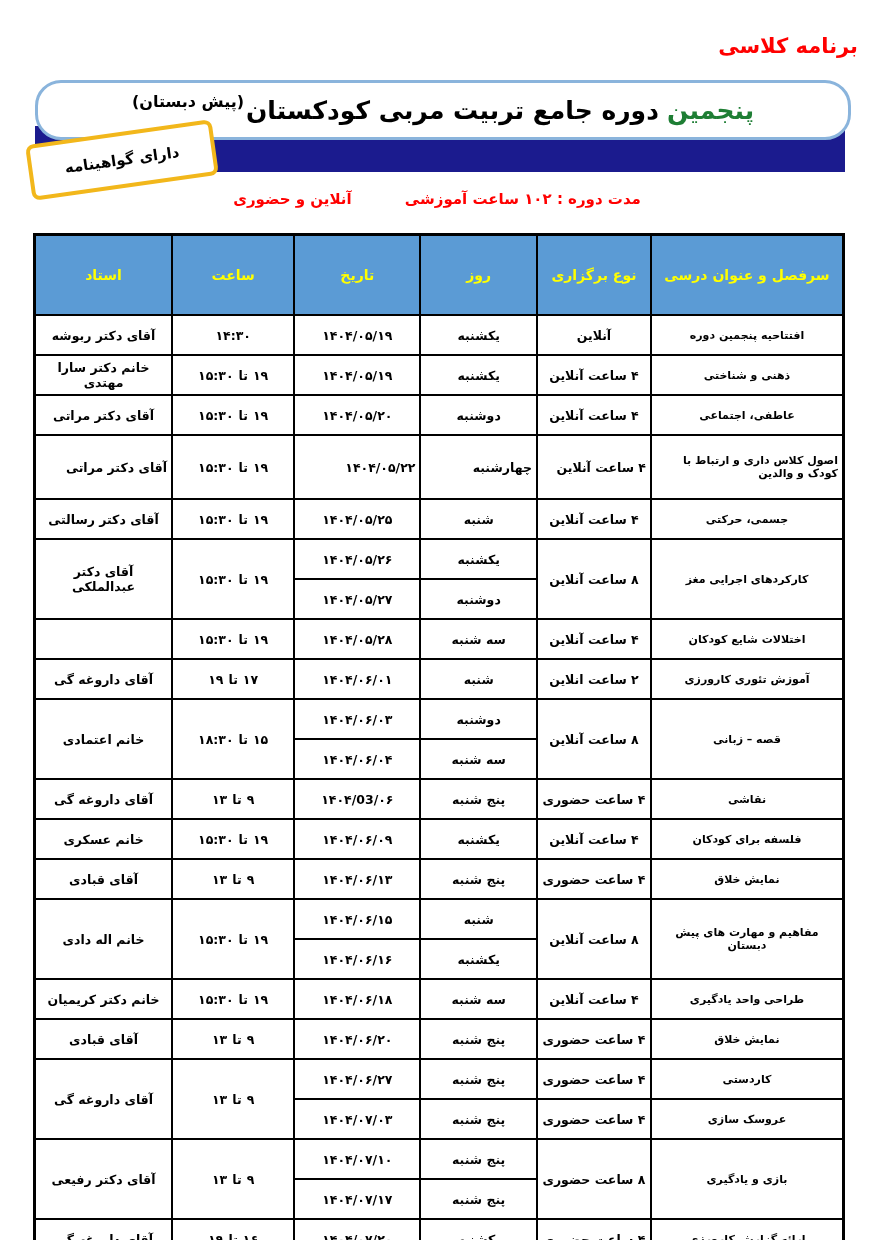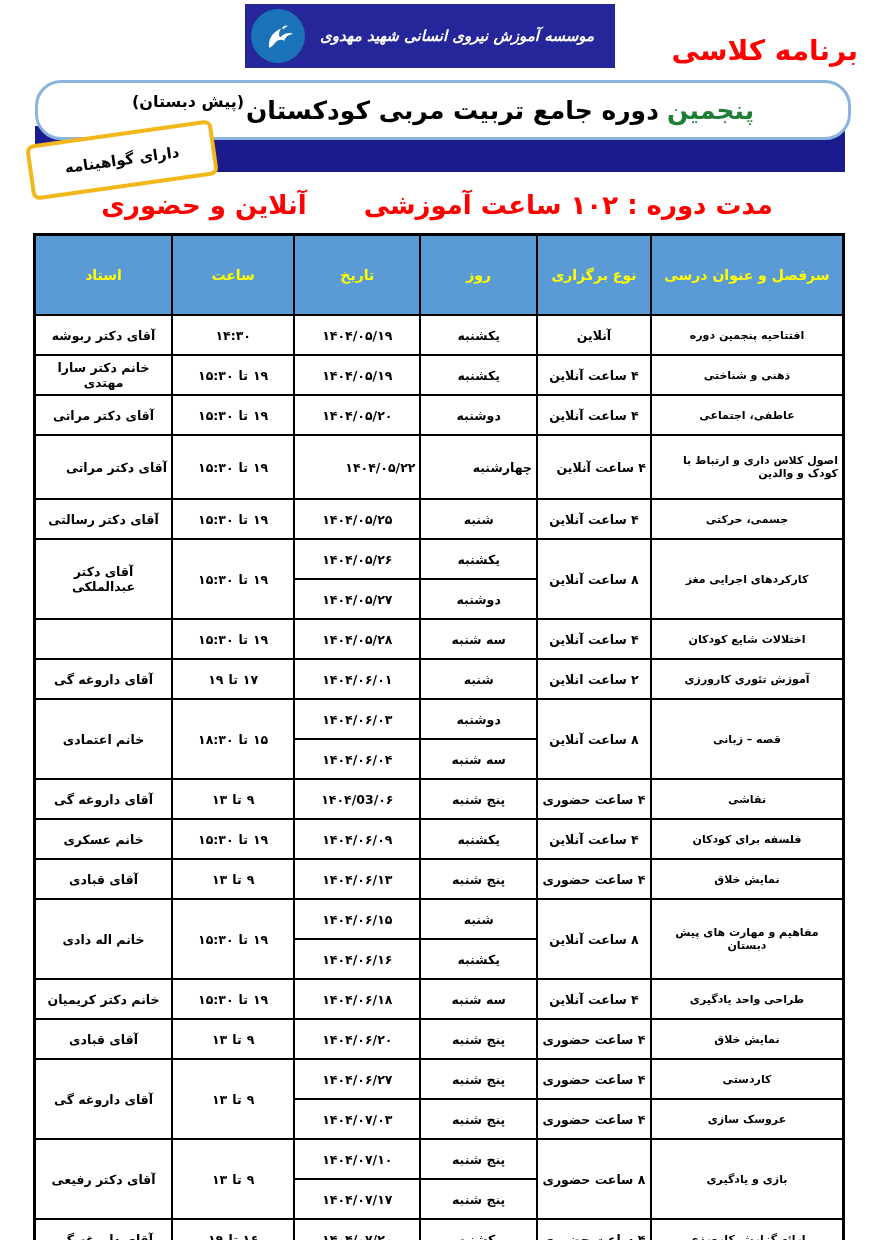--- a/index.html
+++ b/index.html
@@ -19,21 +19,21 @@
     color:#fff;font-family:"DejaVu Serif",serif;font-style:italic;
     font-size:15px;font-weight:bold;white-space:nowrap;flex:1;text-align:center;
   }
   .logo-circle{
     width:54px;height:54px;border-radius:50%;background:var(--logo-blue);
     flex:0 0 54px;display:flex;align-items:center;justify-content:center;
   }
   .logo-circle svg{width:40px;height:40px;}
   .schedule-label{
     position:absolute;right:16px;top:34px;
-    color:var(--accent-red);font-size:28px;font-weight:bold;
+    color:var(--accent-red);font-size:21px;font-weight:bold;
   }
   .title-box{
     position:absolute;left:35px;top:80px;width:810px;height:54px;
     background:#fff;border:3px solid var(--titlebox-border);border-radius:26px;
     z-index:2;display:flex;align-items:center;justify-content:center;
     font-size:25px;font-weight:bold;color:#000;white-space:nowrap;
   }
   .title-ordinal{color:var(--accent-green);margin-left:8px;}
   .title-sub{font-size:16px;position:relative;top:-9px;margin-right:2px;}
   .navy-bar{
@@ -42,21 +42,21 @@
   }
   .cert-badge{
     position:absolute;left:28px;top:132px;width:180px;height:48px;
     background:#fff;border:4px solid var(--badge-border);border-radius:8px;
     transform:rotate(-8deg);z-index:3;
     display:flex;align-items:center;justify-content:center;
     font-size:15px;font-weight:bold;color:#000;
   }
   .duration-line{
     position:absolute;left:0;top:190px;width:100%;text-align:center;
-    color:var(--accent-red);font-size:26px;font-weight:bold;
+    color:var(--accent-red);font-size:15px;font-weight:bold;
   }
   .duration-line .gap{margin-right:48px;}
   
   .table-wrap{position:absolute;left:33px;top:233px;width:812px;}
   table.schedule{
     width:100%;border-collapse:collapse;border:3px solid #000;
     direction:rtl;table-layout:fixed;
   }
   table.schedule th{
     background:var(--header-blue);color:var(--header-yellow);
@@ -70,29 +70,20 @@
   }
   table.schedule td.title-cell{font-size:11px;}
   table.schedule tr.tall td{height:58px;text-align:right;}
   .time-wrap{display:flex;direction:ltr;justify-content:center;align-items:center;gap:5px;}
 </style>
 </head>
 <body>
 
 <div class="page">
 
-  <div class="banner">
-    <span class="org-name">موسسه آموزش نیروی انسانی شهید مهدوی</span>
-    <span class="logo-circle">
-      <svg viewBox="0 0 100 100" aria-hidden="true">
-        <path fill="#ffffff" d="M28 80 C25 60 34 40 58 31 C51 42 51 49 56 53 C66 42 79 40 88 45 C75 47 68 53 66 62 C57 57 49 60 43 67 C39 72 34 78 28 80 Z"></path>
-        <path fill="#ffffff" d="M60 30 C63 24 70 22 75 25 C70 27 66 30 64 34 Z"></path>
-      </svg>
-    </span>
-  </div>
 
   <div class="schedule-label">برنامه کلاسی</div>
 
   <div class="title-box">
     <span class="title-ordinal">پنجمین</span>
     <span class="title-rest">دوره جامع تربیت مربی کودکستان</span>
     <span class="title-sub">(پیش دبستان)</span>
   </div>
 
   <div class="navy-bar"></div>

